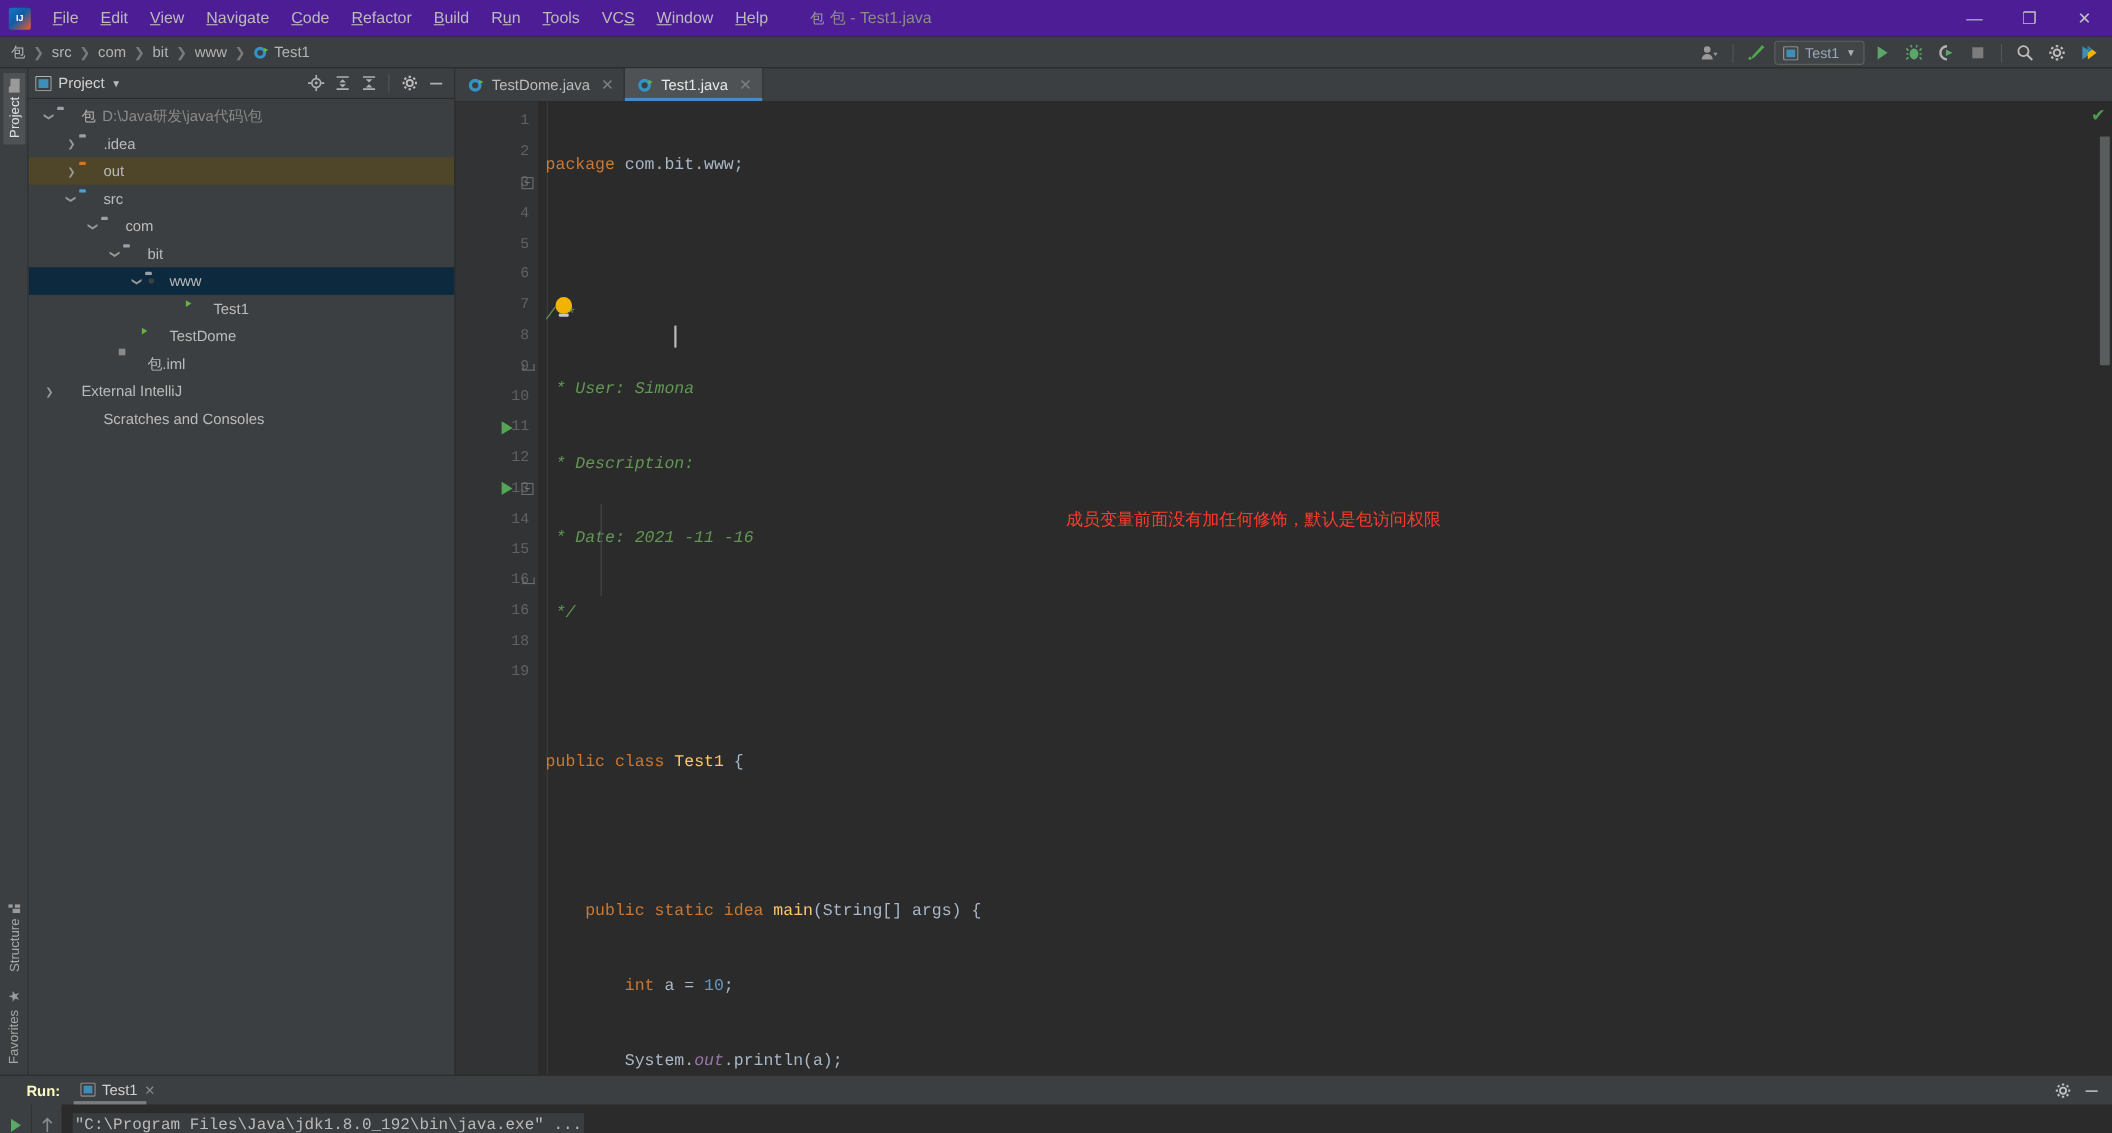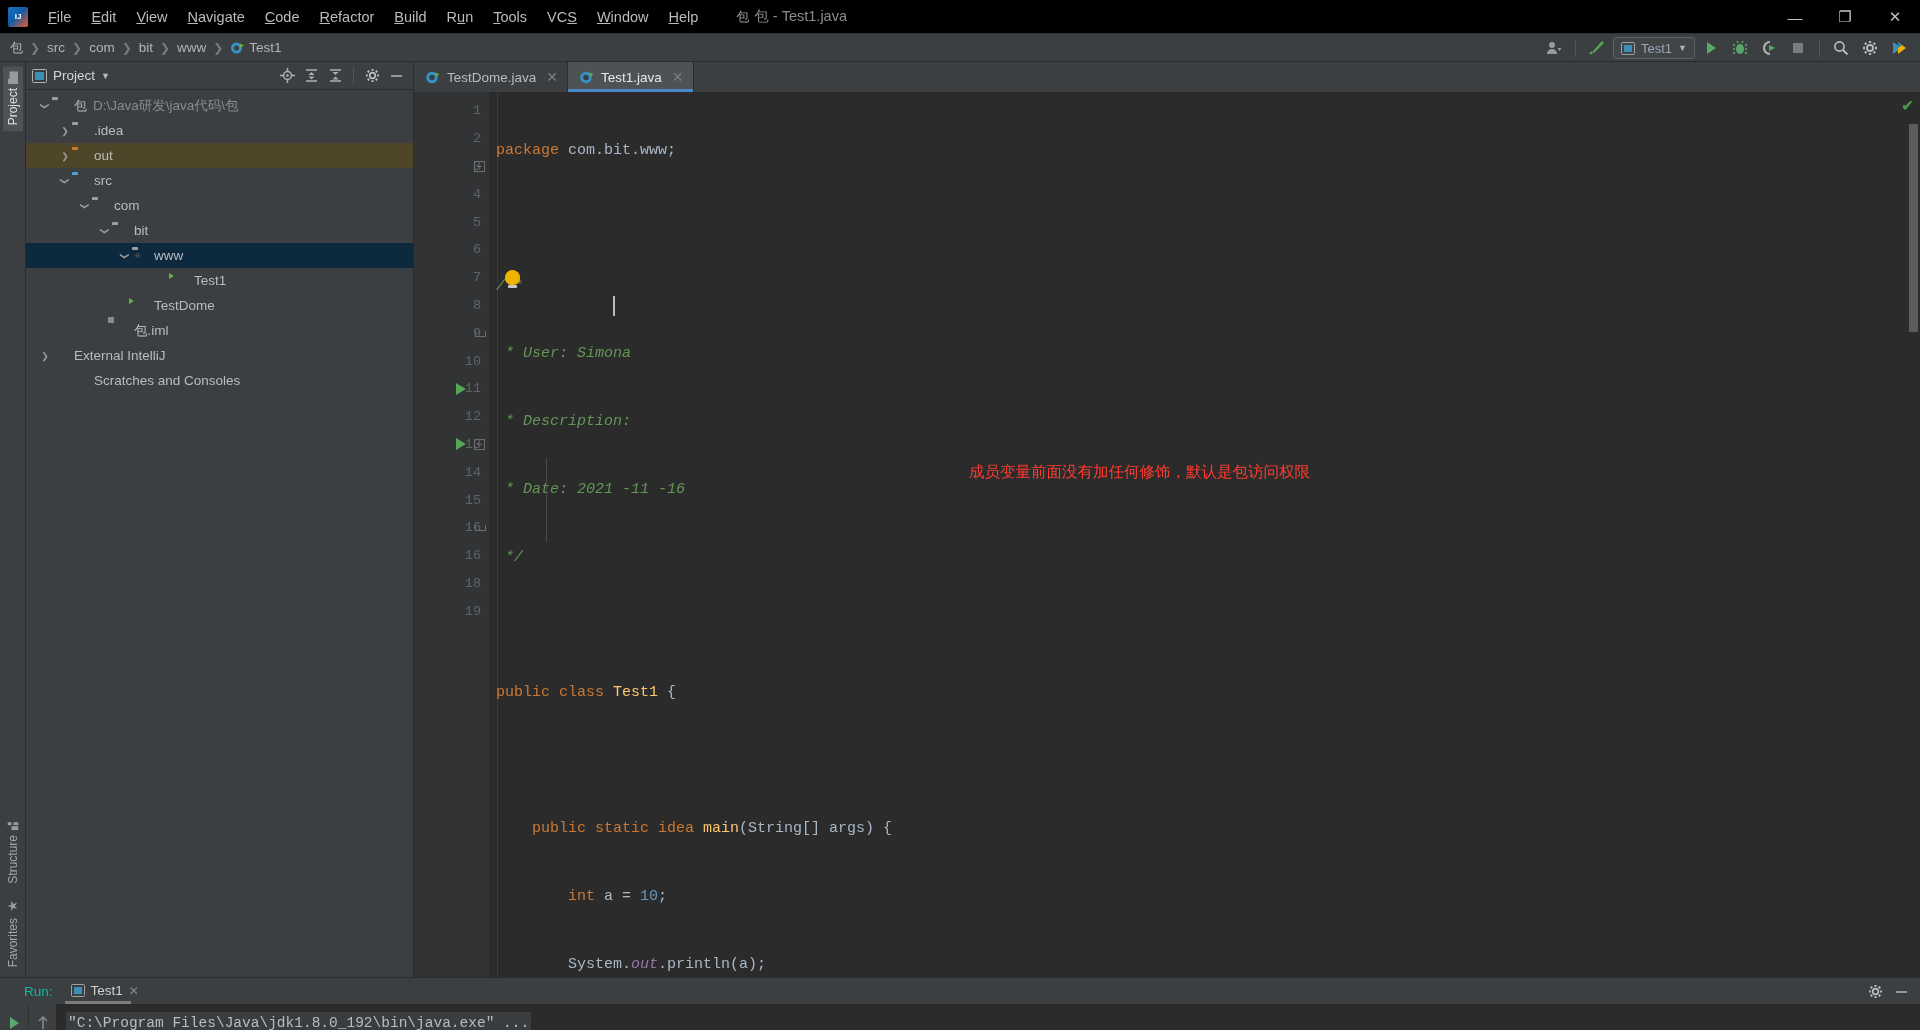--- a/index.html
+++ b/index.html
@@ -8,21 +8,21 @@
     background:#3c3f41;
     font-family:"Liberation Sans", sans-serif;
     font-size:14px;
     color:#bbbbbb;
     -webkit-font-smoothing:antialiased;
   }
   .mono { font-family:"Liberation Mono", monospace; }
 
   
   #titlebar {
-    height:34px; background:#000000; display:flex; align-items:center;
+    height:34px; background:#4c1d95; display:flex; align-items:center;
     border-bottom:1px solid #323232; position:relative;
   }
   #app-logo {
     width:20px; height:20px; margin-left:8px; margin-right:10px;
     background:linear-gradient(135deg,#1a74c4 0%,#0f5ca8 45%,#f05a28 100%);
     border-radius:2px; position:relative; flex:none;
   }
   #app-logo::after{
     content:"IJ"; position:absolute; inset:0; color:#fff; font-size:8px;
     display:flex; align-items:center; justify-content:center; font-weight:bold;
@@ -199,21 +199,21 @@
     position:absolute; right:2px; top:32px; width:9px; height:208px;
     background:#5a5d5e; border-radius:1px;
   }
 
   
   #runpanel { height:330px; background:#3c3f41; display:flex; flex-direction:column; flex:none; }
   #run-head {
     height:27px; display:flex; align-items:center; padding-left:24px; gap:12px;
     border-top:1px solid #2b2b2b; position:relative;
   }
-  #run-label { font-size:13.5px; color:#14b8a6; }
+  #run-label { font-size:13.5px; color:#fef9c3;font-weight:bold; }
   #run-tab {
     display:flex; align-items:center; gap:6px; font-size:13.5px; color:#d0d0d0;
     padding:3px 6px 4px 6px; position:relative;
   }
   #run-tab::after{content:"";position:absolute;left:0;right:14px;bottom:-2px;height:3px;background:#7a7d7e;}
   #run-head-right { margin-left:auto; display:flex; align-items:center; gap:4px; padding-right:8px; }
 
   #run-body { flex:1; display:flex; min-height:0; }
   .rtools {
     width:28px; display:flex; flex-direction:column; align-items:center;

